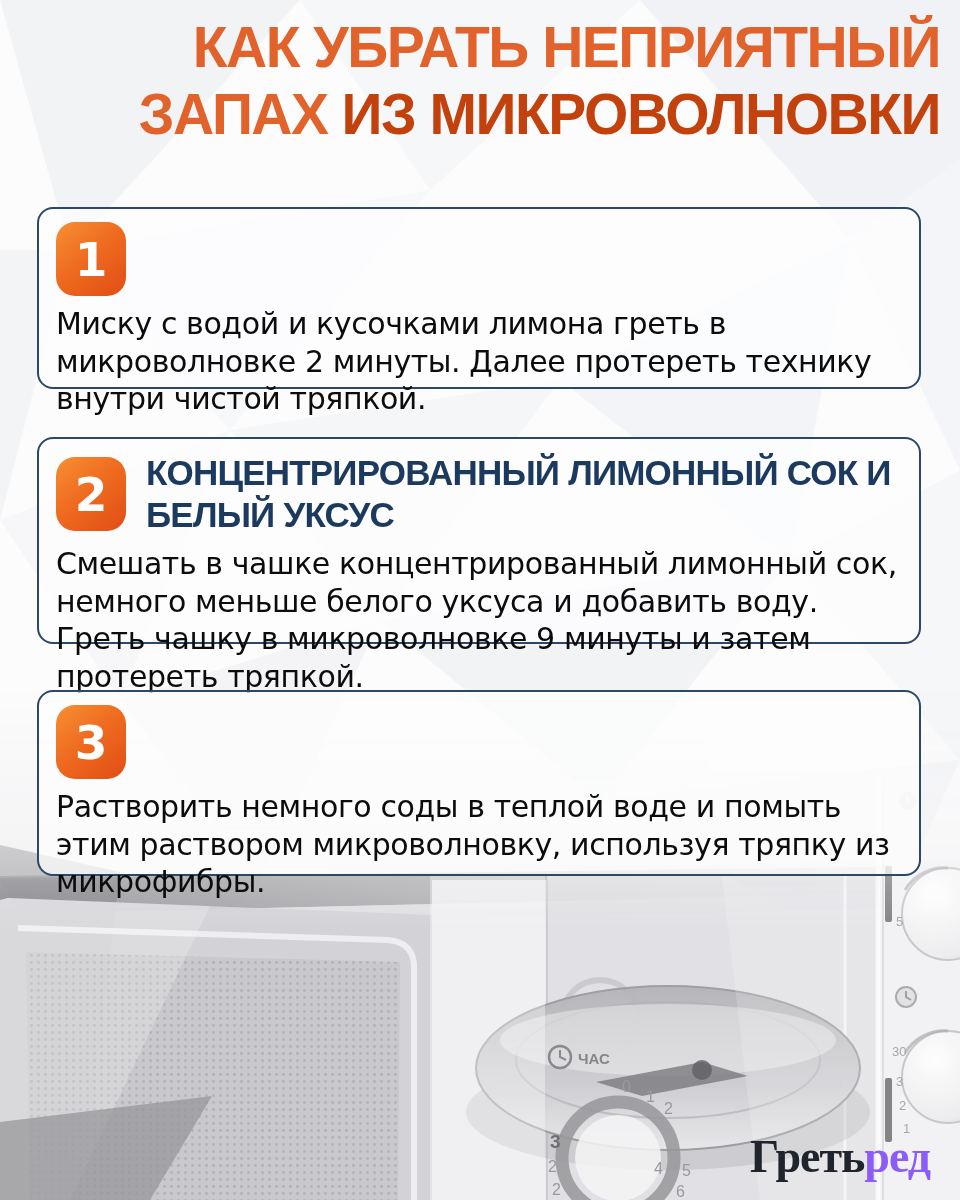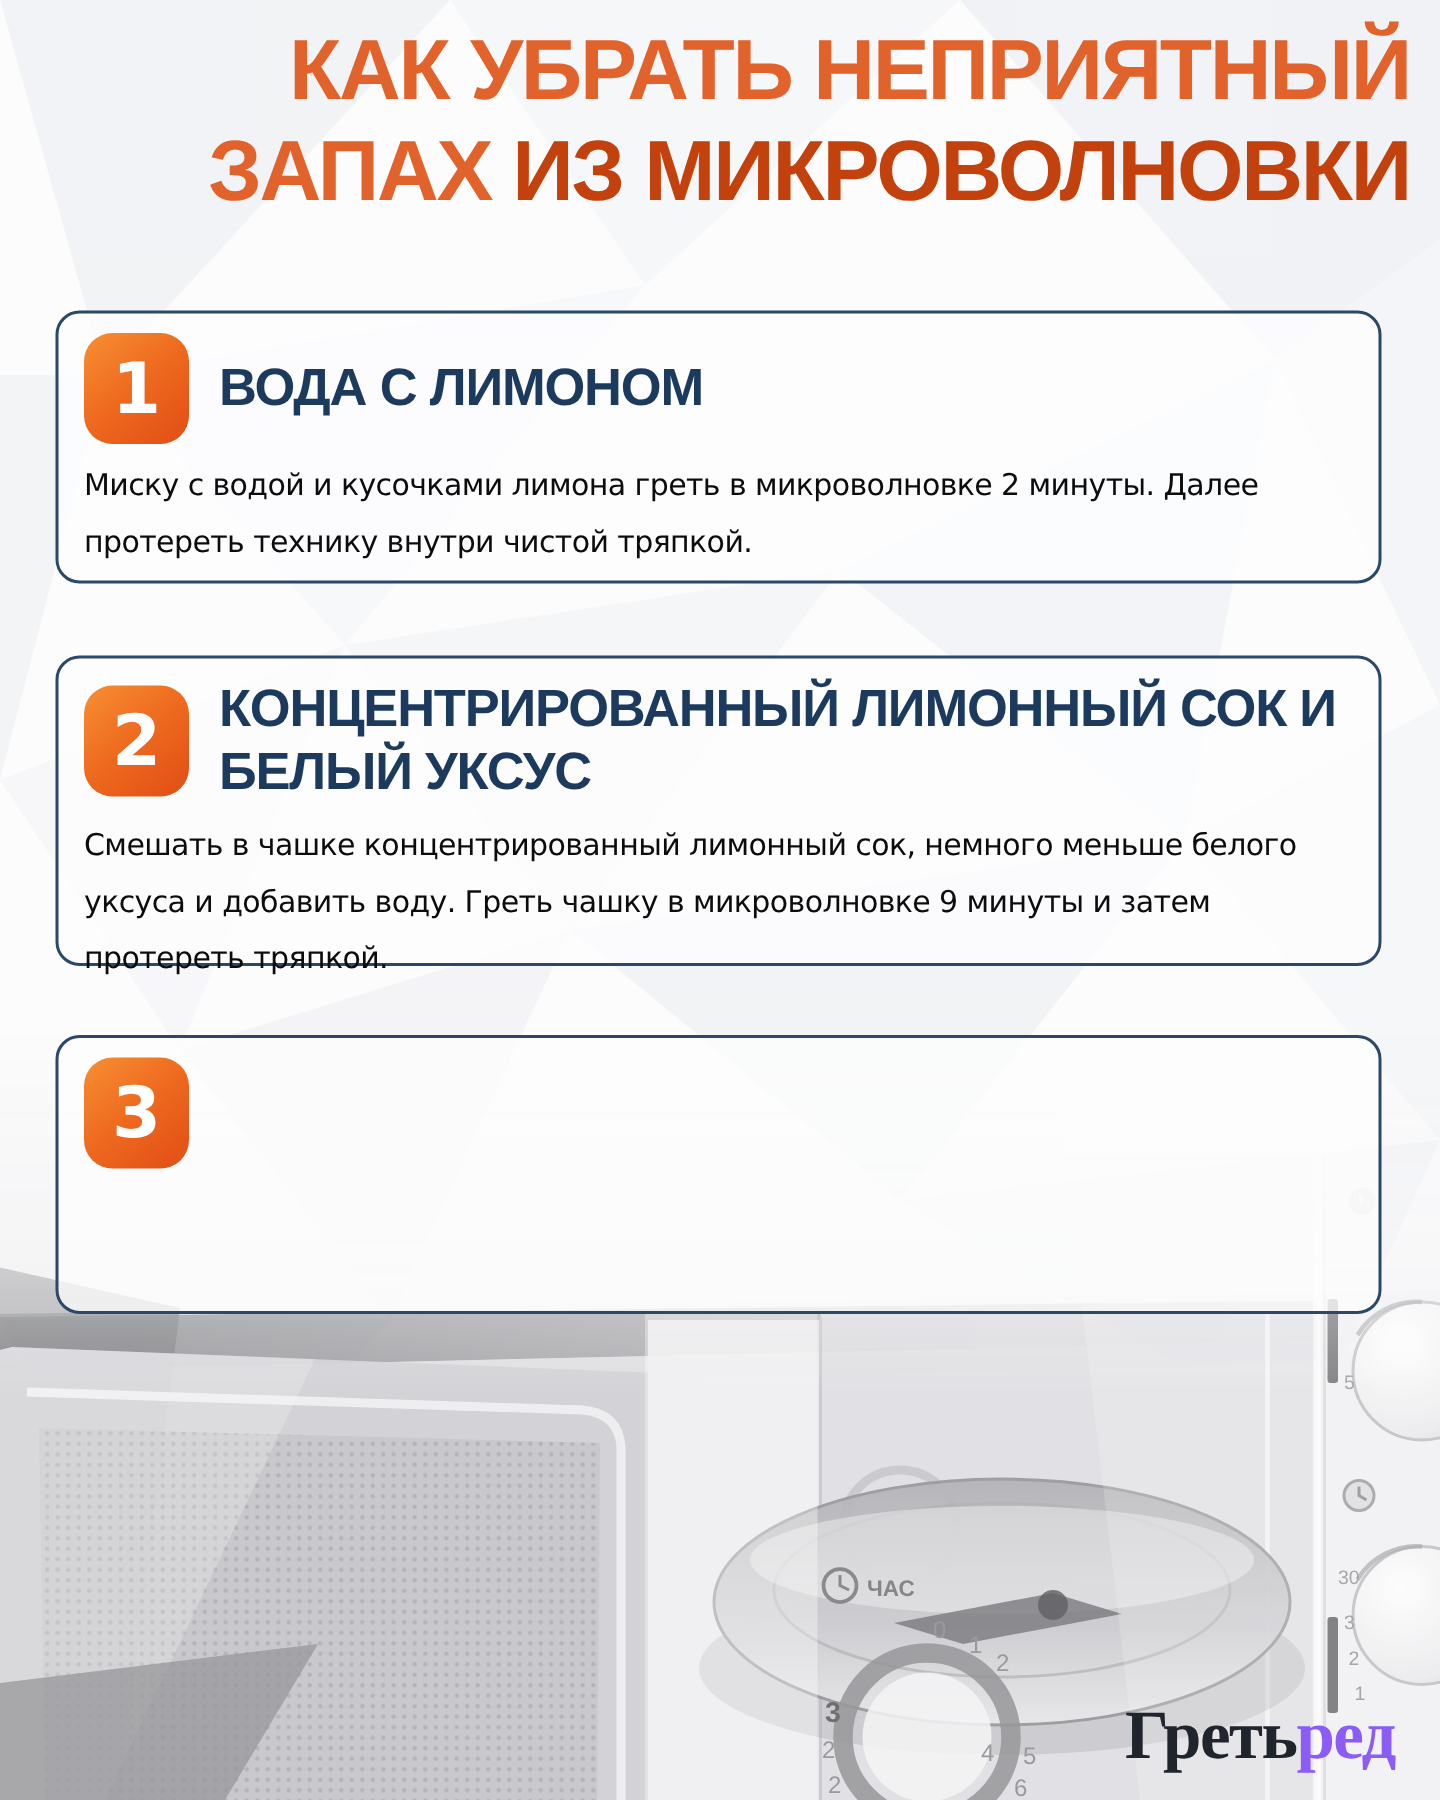--- a/index.html
+++ b/index.html
@@ -31,21 +31,21 @@
     display:flex;align-items:center;justify-content:center;
     font-family:"DejaVu Sans",sans-serif;
   }
   .card h2{
     margin:0;color:#1b3a5e;font-size:35px;line-height:42px;
     font-weight:700;letter-spacing:-0.8px;
   }
   .card .body{
     padding:9px 16px 0 17px;
     font-family:"DejaVu Sans",sans-serif;
-    font-size:20px;line-height:37.5px;letter-spacing:-0.4px;color:#0c0c0c;
+    font-size:30px;line-height:37.5px;letter-spacing:-0.4px;color:#0c0c0c;
   }
   
   .logo{
     position:absolute;right:30px;top:1130px;
     font-family:"Liberation Serif",serif;font-weight:700;
     font-size:46px;letter-spacing:-1px;white-space:nowrap;
   }
   .logo-dark{color:#20242d;}
   .logo-accent{color:#8b5cf6;}
 </style>
@@ -188,36 +188,36 @@
   </svg>
 
   <header class="title">
     <div class="line orange">КАК УБРАТЬ НЕПРИЯТНЫЙ</div>
     <div class="line"><span class="orange">ЗАПАХ</span><span class="gap"></span><span class="navy">ИЗ МИКРОВОЛНОВКИ</span></div>
   </header>
 
   <section class="card card1">
     <div class="card-head">
       <div class="badge">1</div>
-      <h2>ВОДА С ЛИМОНОМ</h2>
     </div>
     <div class="body">Миску с водой и кусочками лимона греть в микроволновке 2 минуты. Далее протереть технику внутри чистой тряпкой.</div>
   </section>
 
   <section class="card card2">
     <div class="card-head">
       <div class="badge">2</div>
       <h2>КОНЦЕНТРИРОВАННЫЙ ЛИМОННЫЙ СОК И БЕЛЫЙ УКСУС</h2>
     </div>
     <div class="body">Смешать в чашке концентрированный лимонный сок, немного меньше белого уксуса и добавить воду. Греть чашку в микроволновке 9 минуты и затем протереть тряпкой.</div>
   </section>
 
   <section class="card card3">
     <div class="card-head">
       <div class="badge">3</div>
     </div>
+    <div class="body">Растворить немного соды в теплой воде и помыть этим раствором микроволновку, используя тряпку из микрофибры.</div>
   </section>
 
   <footer class="logo">
     <span class="logo-dark">Греть</span><span class="logo-accent">ред</span>
   </footer>
 
 </div>
 
 </body></html>

